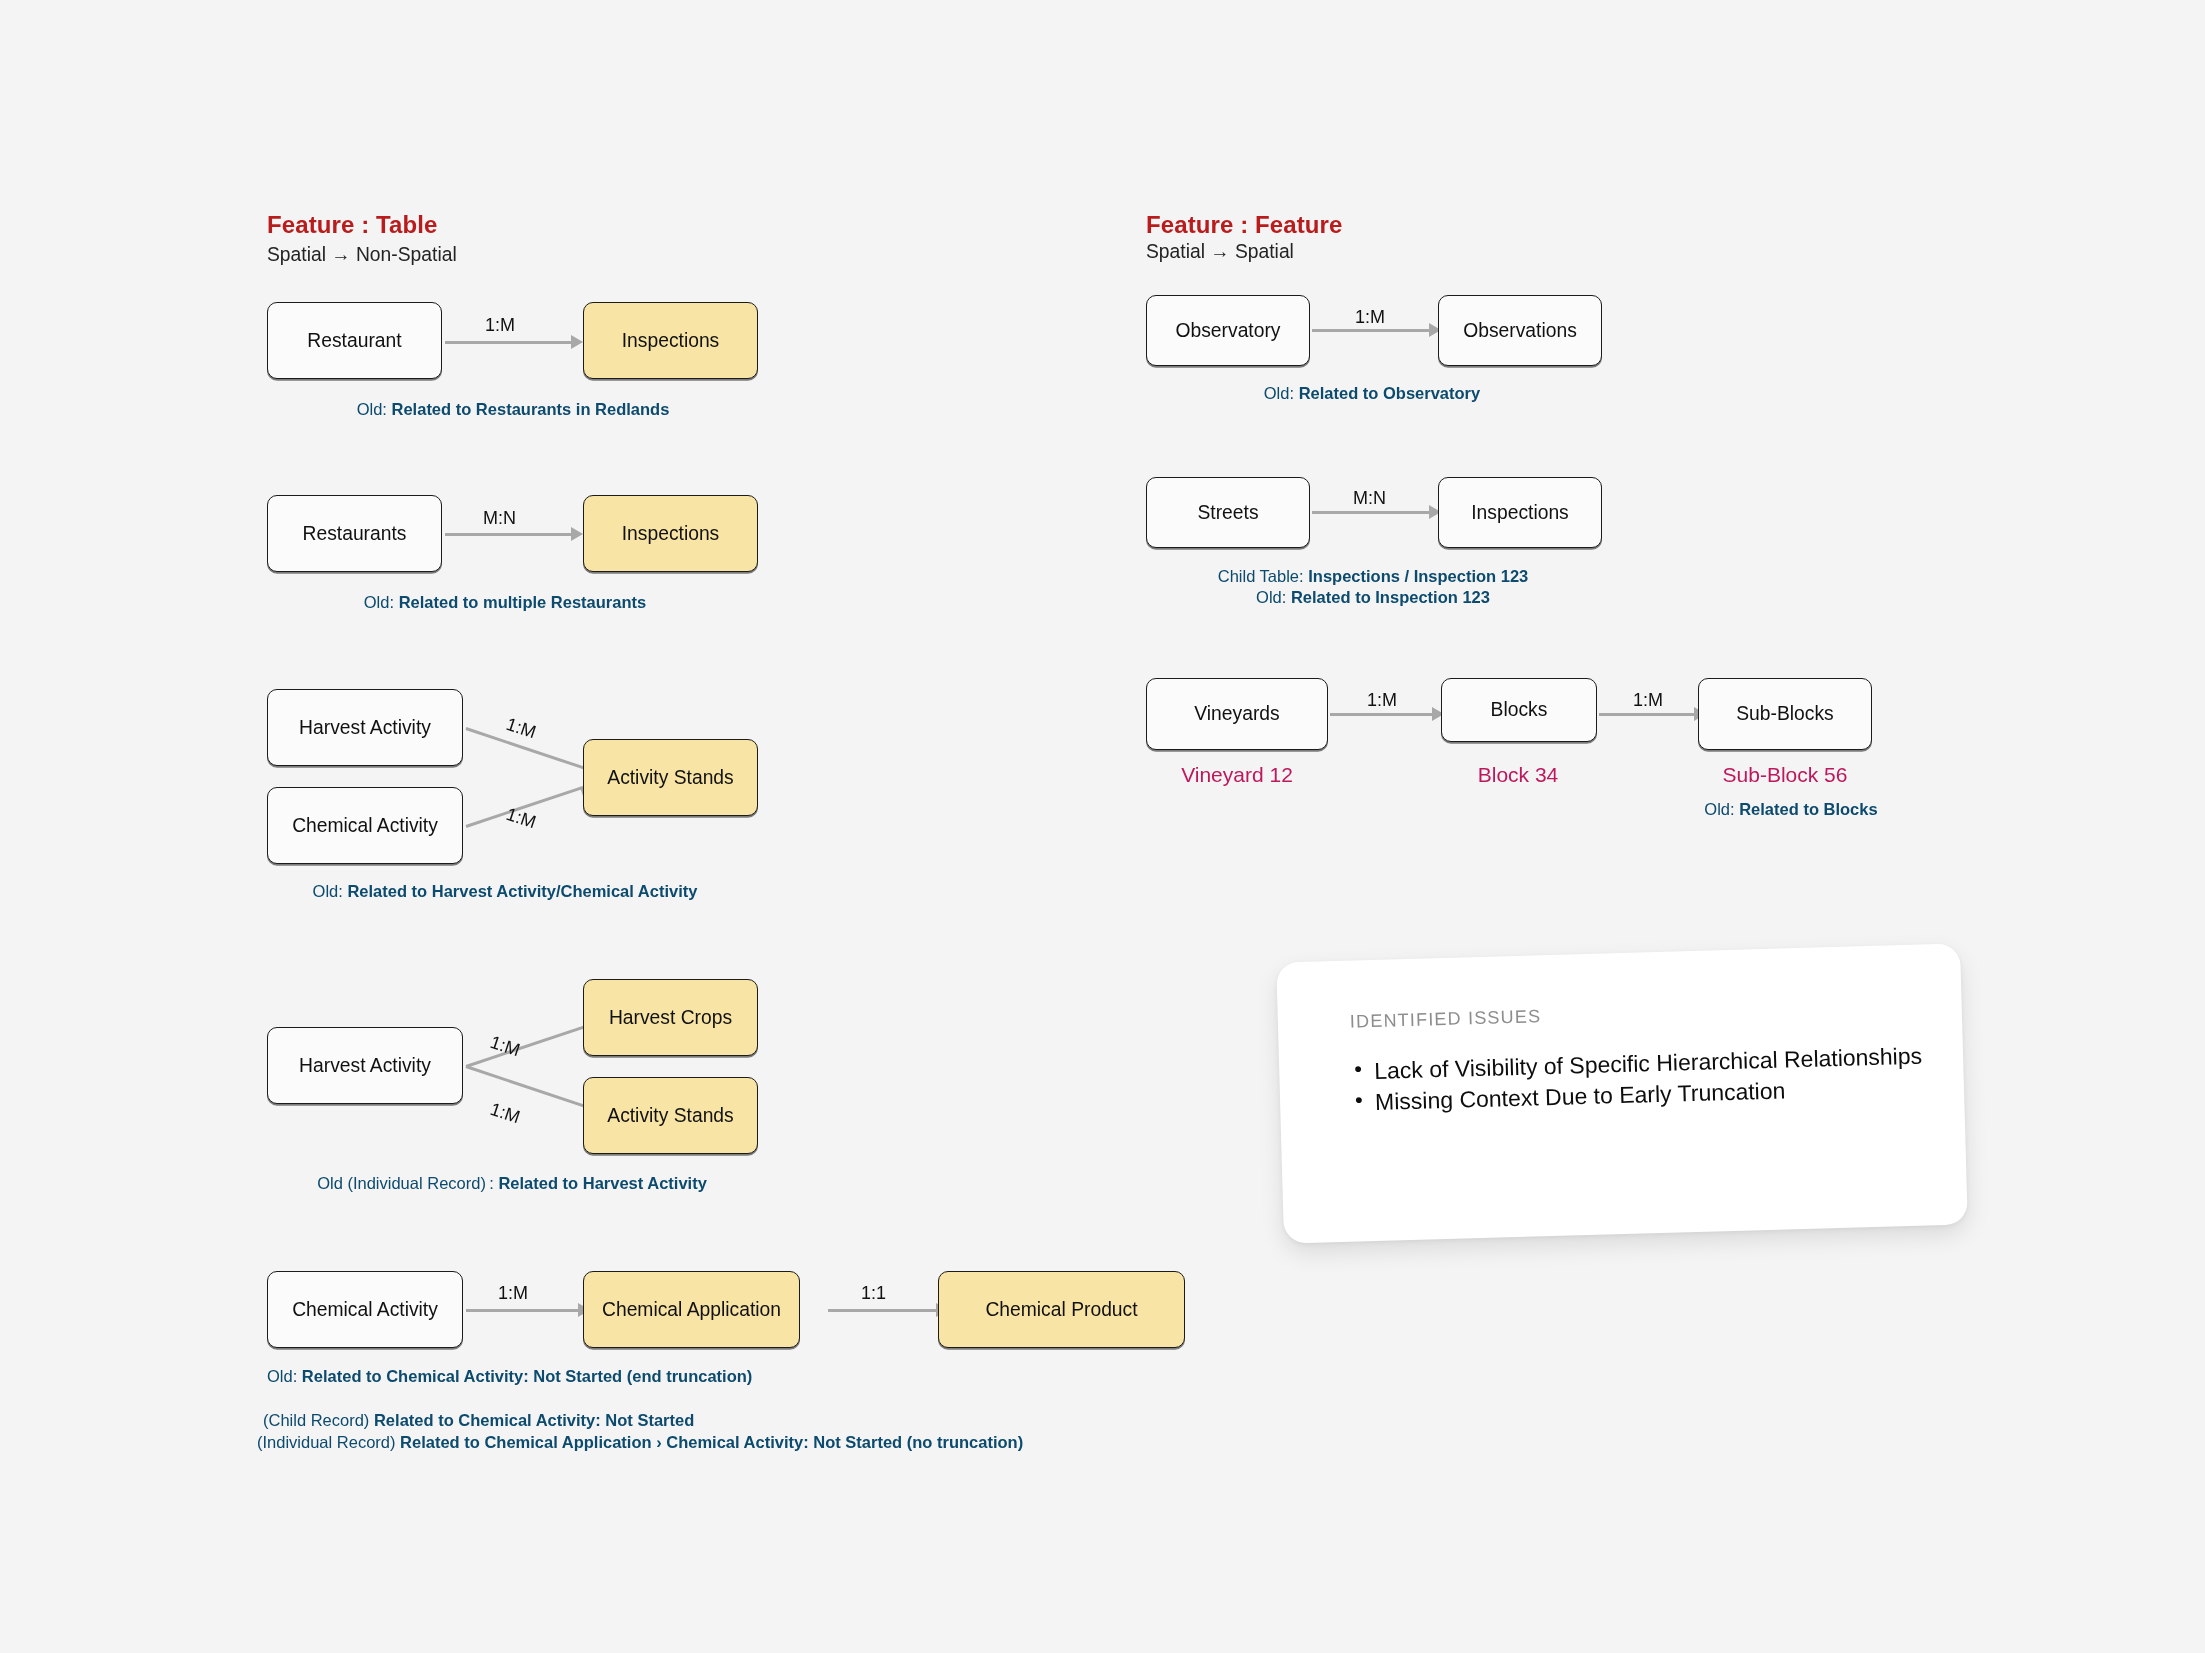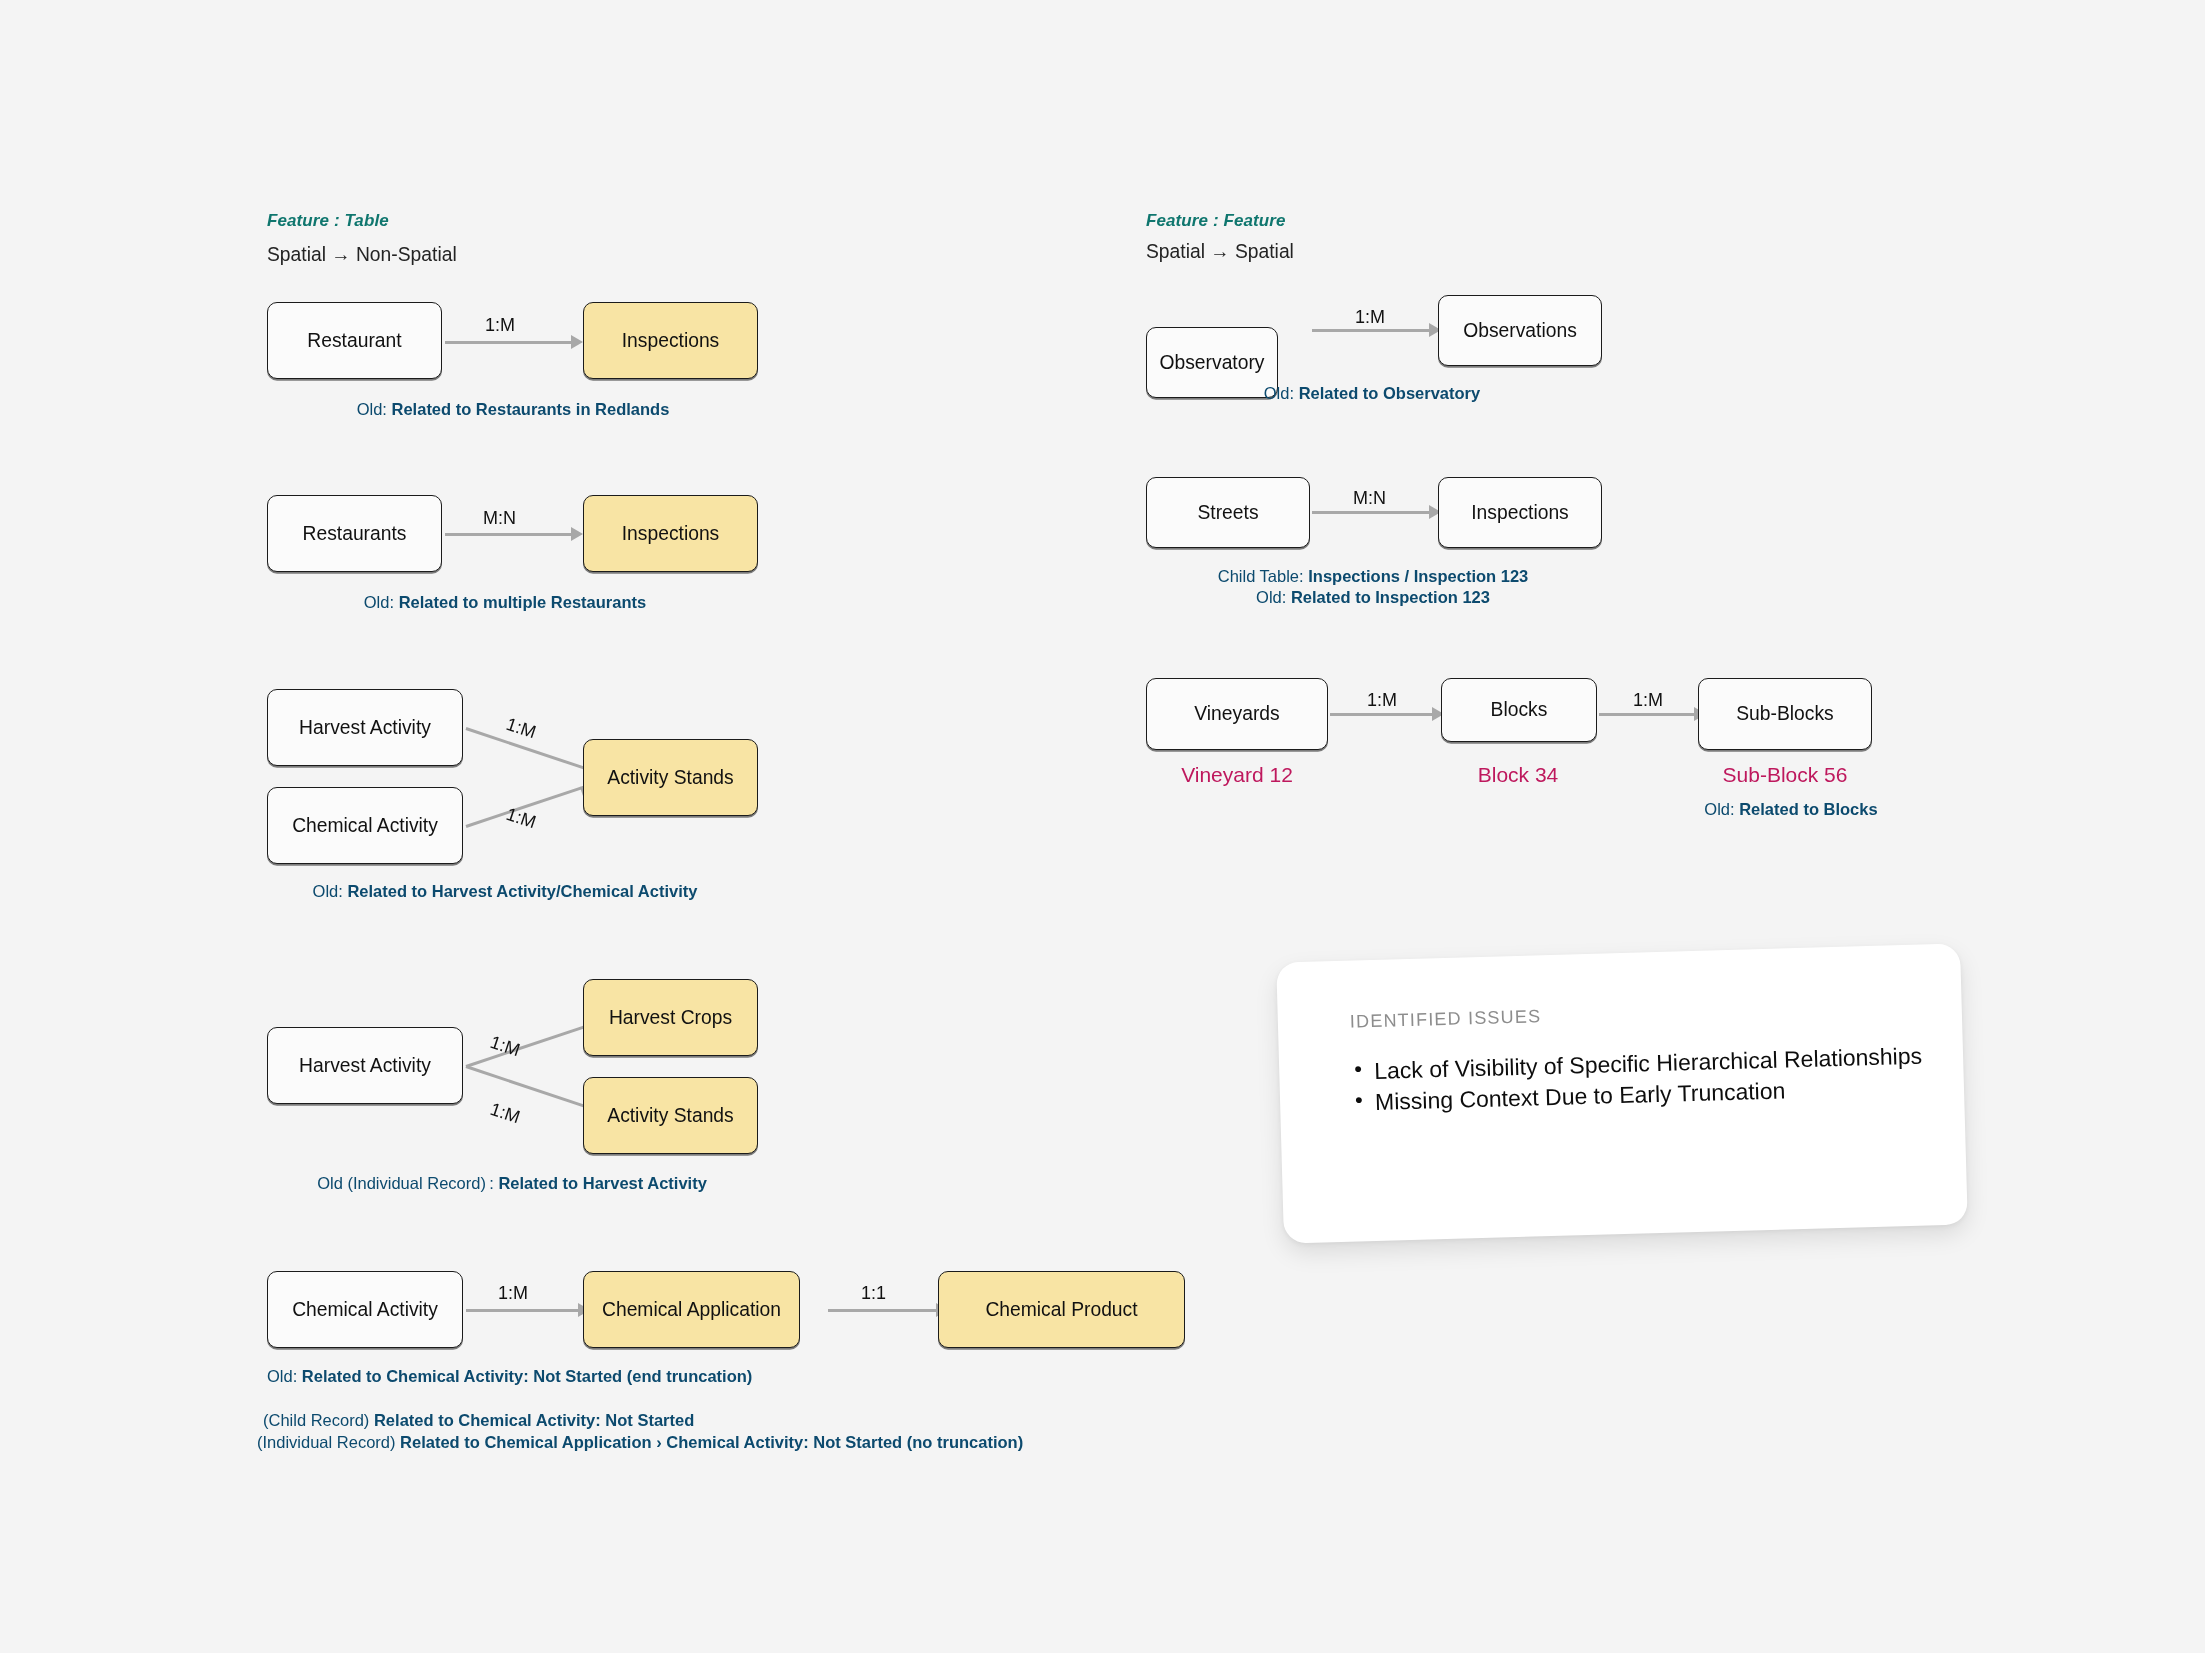--- a/index.html
+++ b/index.html
@@ -7,26 +7,25 @@
     width: 2205px; height: 1654px;
     background: #f4f4f4;
     font-family: "Liberation Sans", sans-serif;
     overflow: hidden;
   }
   #canvas { position: relative; width: 2205px; height: 1654px; }
 
   
   .sec-title {
     position: absolute;
-    font-size: 17px;
+    font-size: 24px;
     font-weight: 600;
-    color: #0f766e;
+    color: #b91c1c;
     letter-spacing: 0.1px;
     white-space: nowrap;
-    font-style: italic;
   }
   .sec-sub {
     position: absolute;
     font-size: 19.3px;
     font-weight: 400;
     color: #232323;
     white-space: nowrap;
   }
 
   
@@ -248,21 +247,21 @@
     <span class="val">Related to Chemical Activity: Not Started</span>
   </div>
   <div class="cap" style="left:257px; top:1433px;">
     <span class="lbl">(Individual Record) </span>
     <span class="val">Related to Chemical Application › Chemical Activity: Not Started (no truncation)</span>
   </div>
 
   <div class="sec-title" style="left:1146px; top:211px;">Feature : Feature</div>
   <div class="sec-sub" style="left:1146px; top:241px;">Spatial → Spatial</div>
 
-  <div class="box" style="left:1146px; top:295px; width:132px; height:71px;margin-top:32px;">
+  <div class="box" style="left:1146px; top:295px; width:164px; height:71px;">
     <span>Observatory</span>
   </div>
   <div class="conn" style="left:1312px; top:329px;">
     <div class="line" style="width:117px;"></div>
     <div class="head" style="left:117px; top:-6px;"></div>
   </div>
   <div class="card-label" style="left:1355px; top:307px;">1:M</div>
   <div class="box" style="left:1438px; top:295px; width:164px; height:71px;">
     <span>Observations</span>
   </div>

